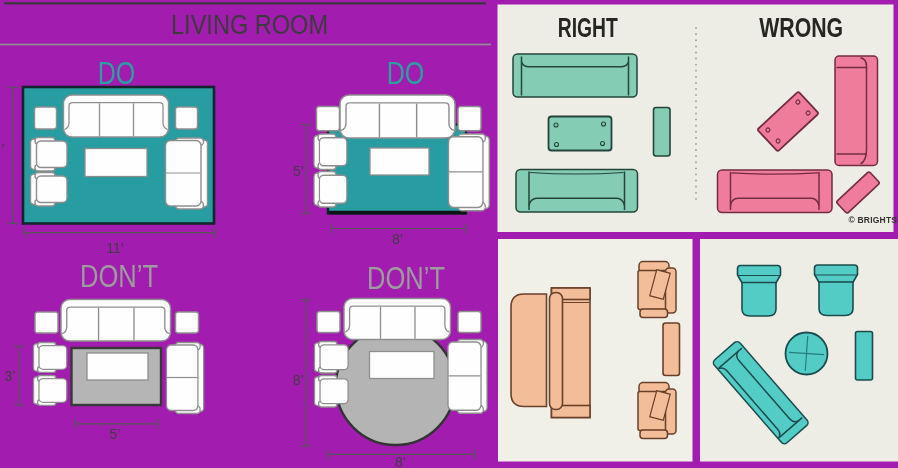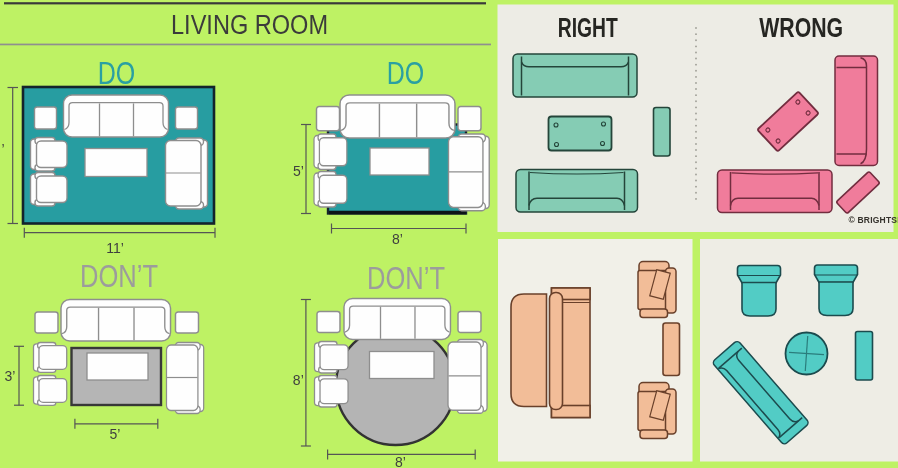--- a/index.html
+++ b/index.html
@@ -1,16 +1,16 @@
 <!DOCTYPE html>
 <html><head>
 <meta charset="utf-8">
 <style>
   html,body{margin:0;padding:0;background:#fff;}
-  .page{position:relative;width:898px;height:468px;overflow:hidden;background:#bef264;font-family:"Liberation Sans",sans-serif;}
+  .page{position:relative;width:898px;height:468px;overflow:hidden;background:#a21caf;font-family:"Liberation Sans",sans-serif;}
   svg{position:absolute;left:0;top:0;}
   text{font-family:"Liberation Sans",sans-serif;}
 </style>
 </head>
 <body>
 <div class="page">
 <svg width="898" height="468" viewBox="0 0 898 468">
 <defs>
   <g id="wsofa">
     <rect x="0" y="0" width="105" height="42" rx="8.5" fill="#fefefe" stroke="#8e8e8e" stroke-width="1.4"></rect>

